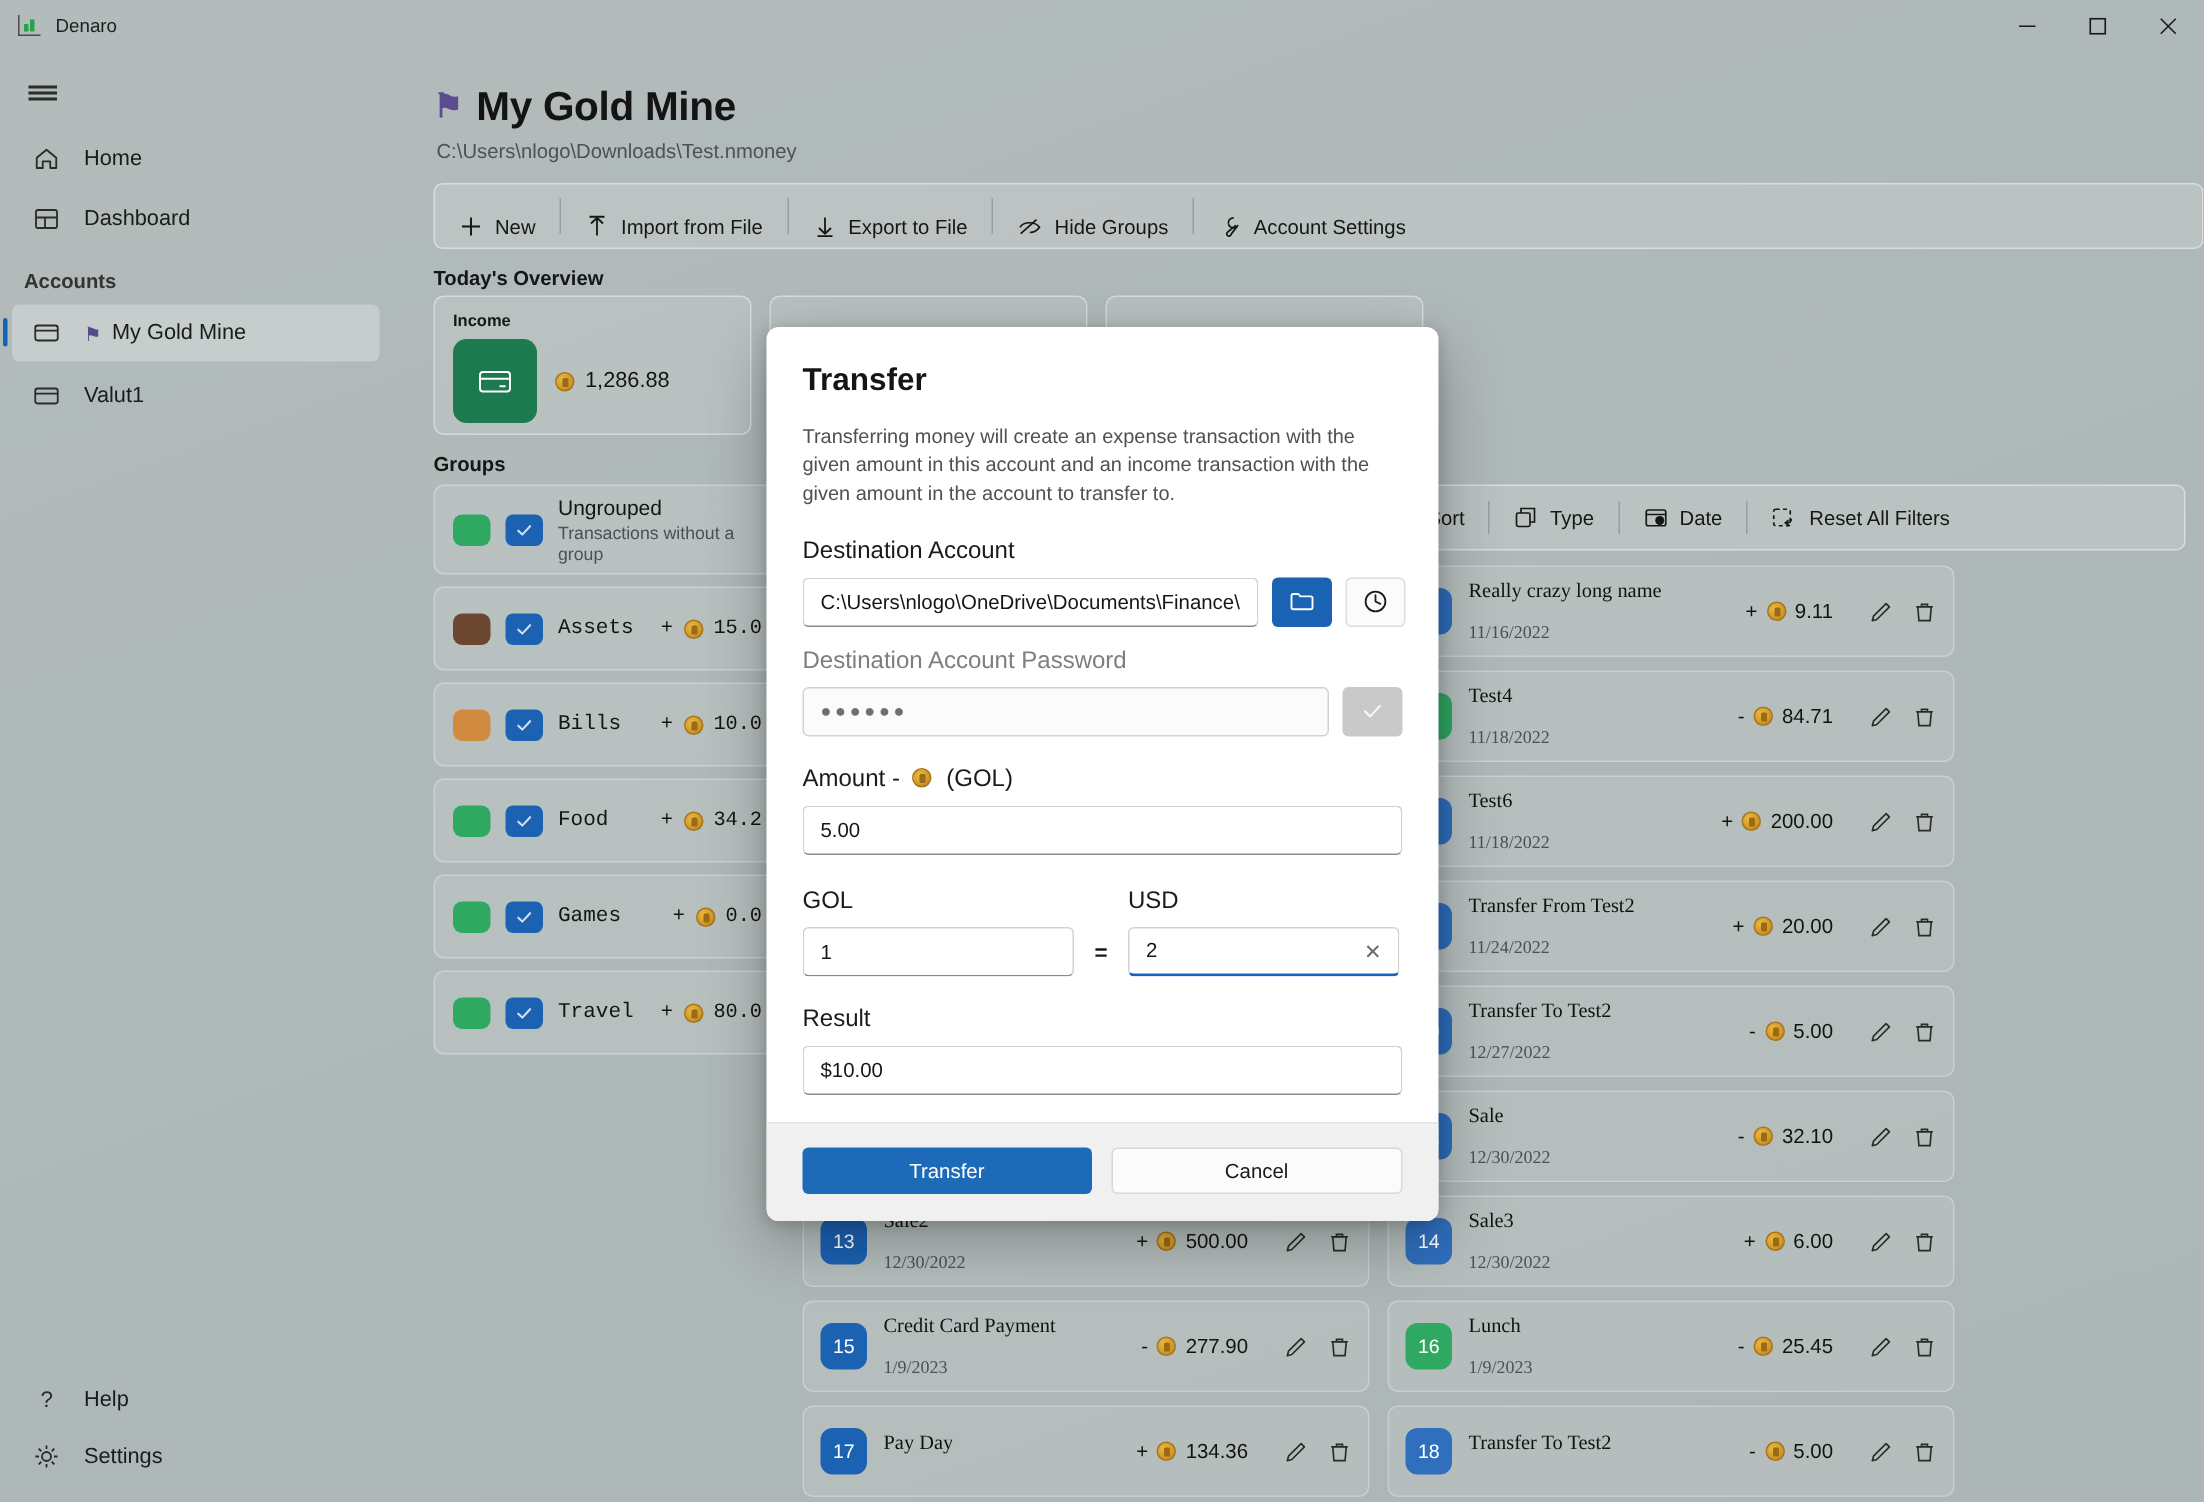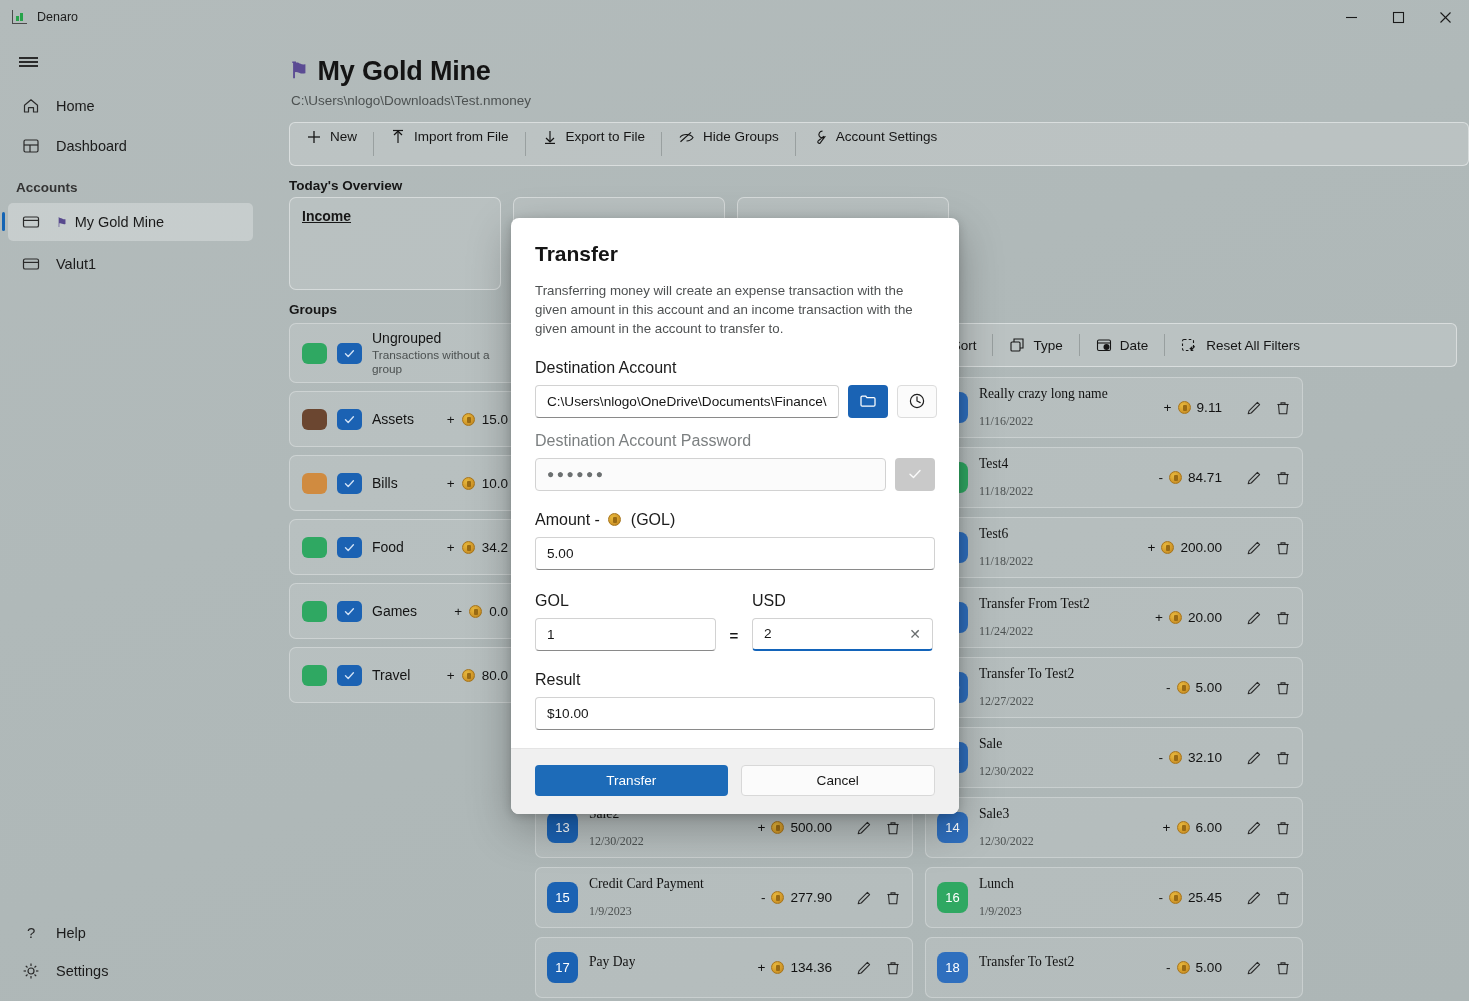--- a/index.html
+++ b/index.html
@@ -87,35 +87,35 @@
   .flag-glyph { color:#5b4b93; font-size:22px; line-height:1; position:relative; top:-1px;}
   .page-sub { font-size: 13.5px; color:#4d5252; margin: 6px 0 0 16px; }
 
   .toolbar {
     margin: 14px 0 0 14px; height: 44px; width: 1180px;
     border: 1px solid rgba(255,255,255,0.45); border-radius: 6px;
     background: rgba(255,255,255,0.14);
     display: flex; align-items: center;
   }
   .tb-item {
-    display: flex; align-items: flex-start; gap: 8px;
+    display: flex; align-items: flex-end; gap: 8px;
     font-size: 13.5px; color: #161616; padding: 0 16px; height: 30px;
   }
   .tb-sep { width:1px; height:24px; background: rgba(90,95,95,0.35); }
 
   .sec-head { font-size: 13.5px; font-weight: 700; color:#161616; margin: 12px 0 4px 14px; }
 
   .overview-row { display:flex; gap: 12px; margin-left: 14px; }
   .ov-card {
     width: 212px; height: 93px; border-radius: 7px;
     border: 1px solid rgba(255,255,255,0.42);
     background: rgba(255,255,255,0.10);
     padding: 10px 12px;
   }
-  .ov-label { font-size: 14px; font-weight: 700; color:#171717;text-decoration:underline; }
+  .ov-label { font-size: 11px; font-weight: 700; color:#171717; }
   .ov-body { display:flex; align-items:center; gap:12px; margin-top: 6px; }
   .ov-tile {
     width: 56px; height: 56px; border-radius: 9px; background:#1d7a4f;
     display:flex; align-items:center; justify-content:center;
   }
   .ov-amount { display:flex; align-items:center; gap:7px; font-size:14.5px; color:#131313; }
 
   .coin {
     width: 13px; height: 13px; border-radius: 50%;
     background: radial-gradient(circle at 35% 32%, #e8b93d 0%, #d2992a 60%, #b37d1d 100%);
@@ -129,21 +129,21 @@
   
   .lower { display:flex; margin: 6px 0 0 14px; gap: 14px; }
   .groups-col { width: 232px; }
   .group-row {
     height: 60px; border-radius: 7px; margin-bottom: 8px;
     border: 1px solid rgba(255,255,255,0.30);
     background: rgba(255,255,255,0.10);
     display:flex; align-items:center; padding: 0 12px; gap: 10px;
     position: relative; overflow: hidden;
   }
-  .group-row.tall { height: 56px; }
+  .group-row.tall { height: 56px; font-family: Liberation Mono, monospace; }
   .swatch { width: 25px; height: 21px; border-radius: 6px; flex:none; }
   .check {
     width: 25px; height: 21px; border-radius: 5px; background:#1b62b3; flex:none;
     display:flex; align-items:center; justify-content:center;
   }
   .check svg { display:block; }
   .grp-texts { display:flex; flex-direction:column; justify-content:center; }
   .grp-name { font-size: 14px; color:#141414; }
   .grp-sub { font-size: 11.8px; color:#4b5050; margin-top:2px; }
   .grp-amt { margin-left:auto; display:flex; align-items:center; gap:7px; font-size:13.5px; color:#141414; white-space:nowrap; }
@@ -404,20 +404,33 @@
         </span>
         <span>Account Settings</span>
       </div>
     </div>
 
     <div class="sec-head">Today's Overview</div>
 
     <div class="overview-row">
       <div class="ov-card">
         <div class="ov-label">Income</div>
+        <div class="ov-body">
+          <div class="ov-tile">
+            <svg class="ico-svg" width="26" height="26" viewBox="0 0 26 26">
+                <rect x="3" y="7" width="20" height="13" rx="2" fill="none" stroke="#ffffff" stroke-width="1.3"></rect>
+                <line x1="3" y1="11.5" x2="23" y2="11.5" stroke="#ffffff" stroke-width="1.3"></line>
+                <line x1="16" y1="16.5" x2="20" y2="16.5" stroke="#ffffff" stroke-width="1.3"></line>
+              </svg>
+          </div>
+          <div class="ov-amount">
+            <span class="coin"></span>
+            <span>1,286.88</span>
+          </div>
+        </div>
       </div>
       <div class="ov-card"></div>
       <div class="ov-card"></div>
     </div>
 
     <div class="sec-head">Groups</div>
 
     <div class="lower">
 
       <div class="groups-col">

